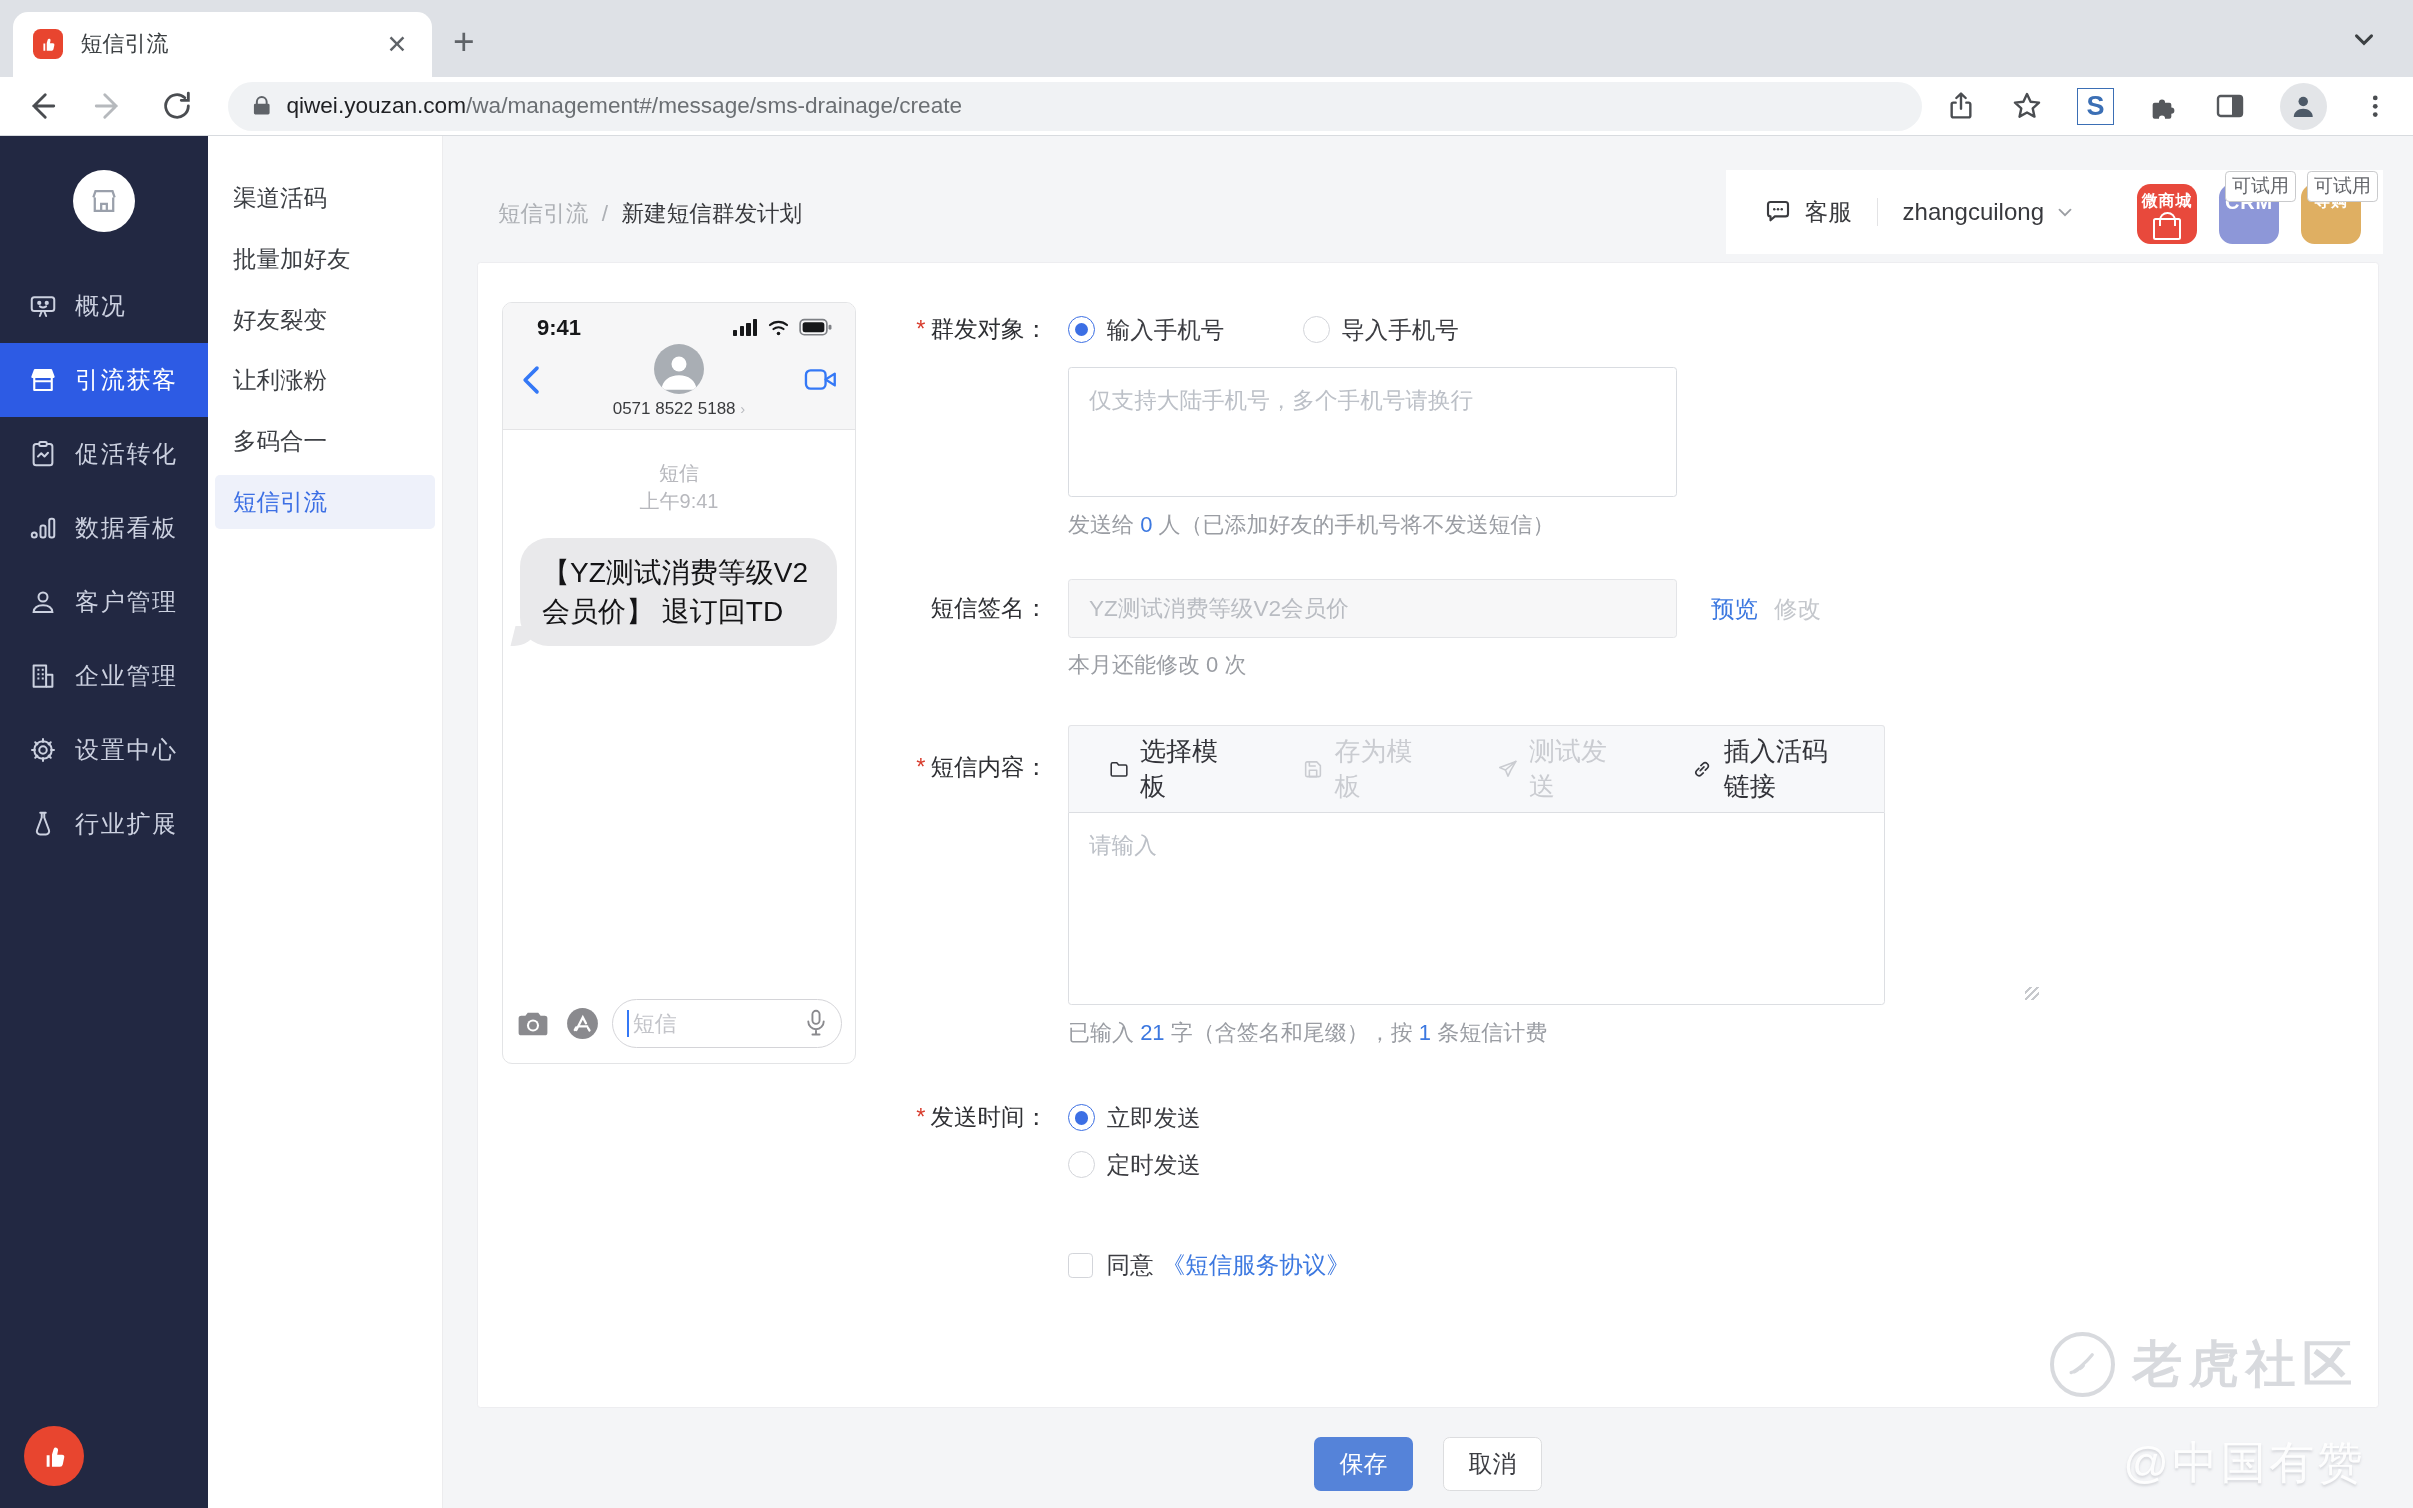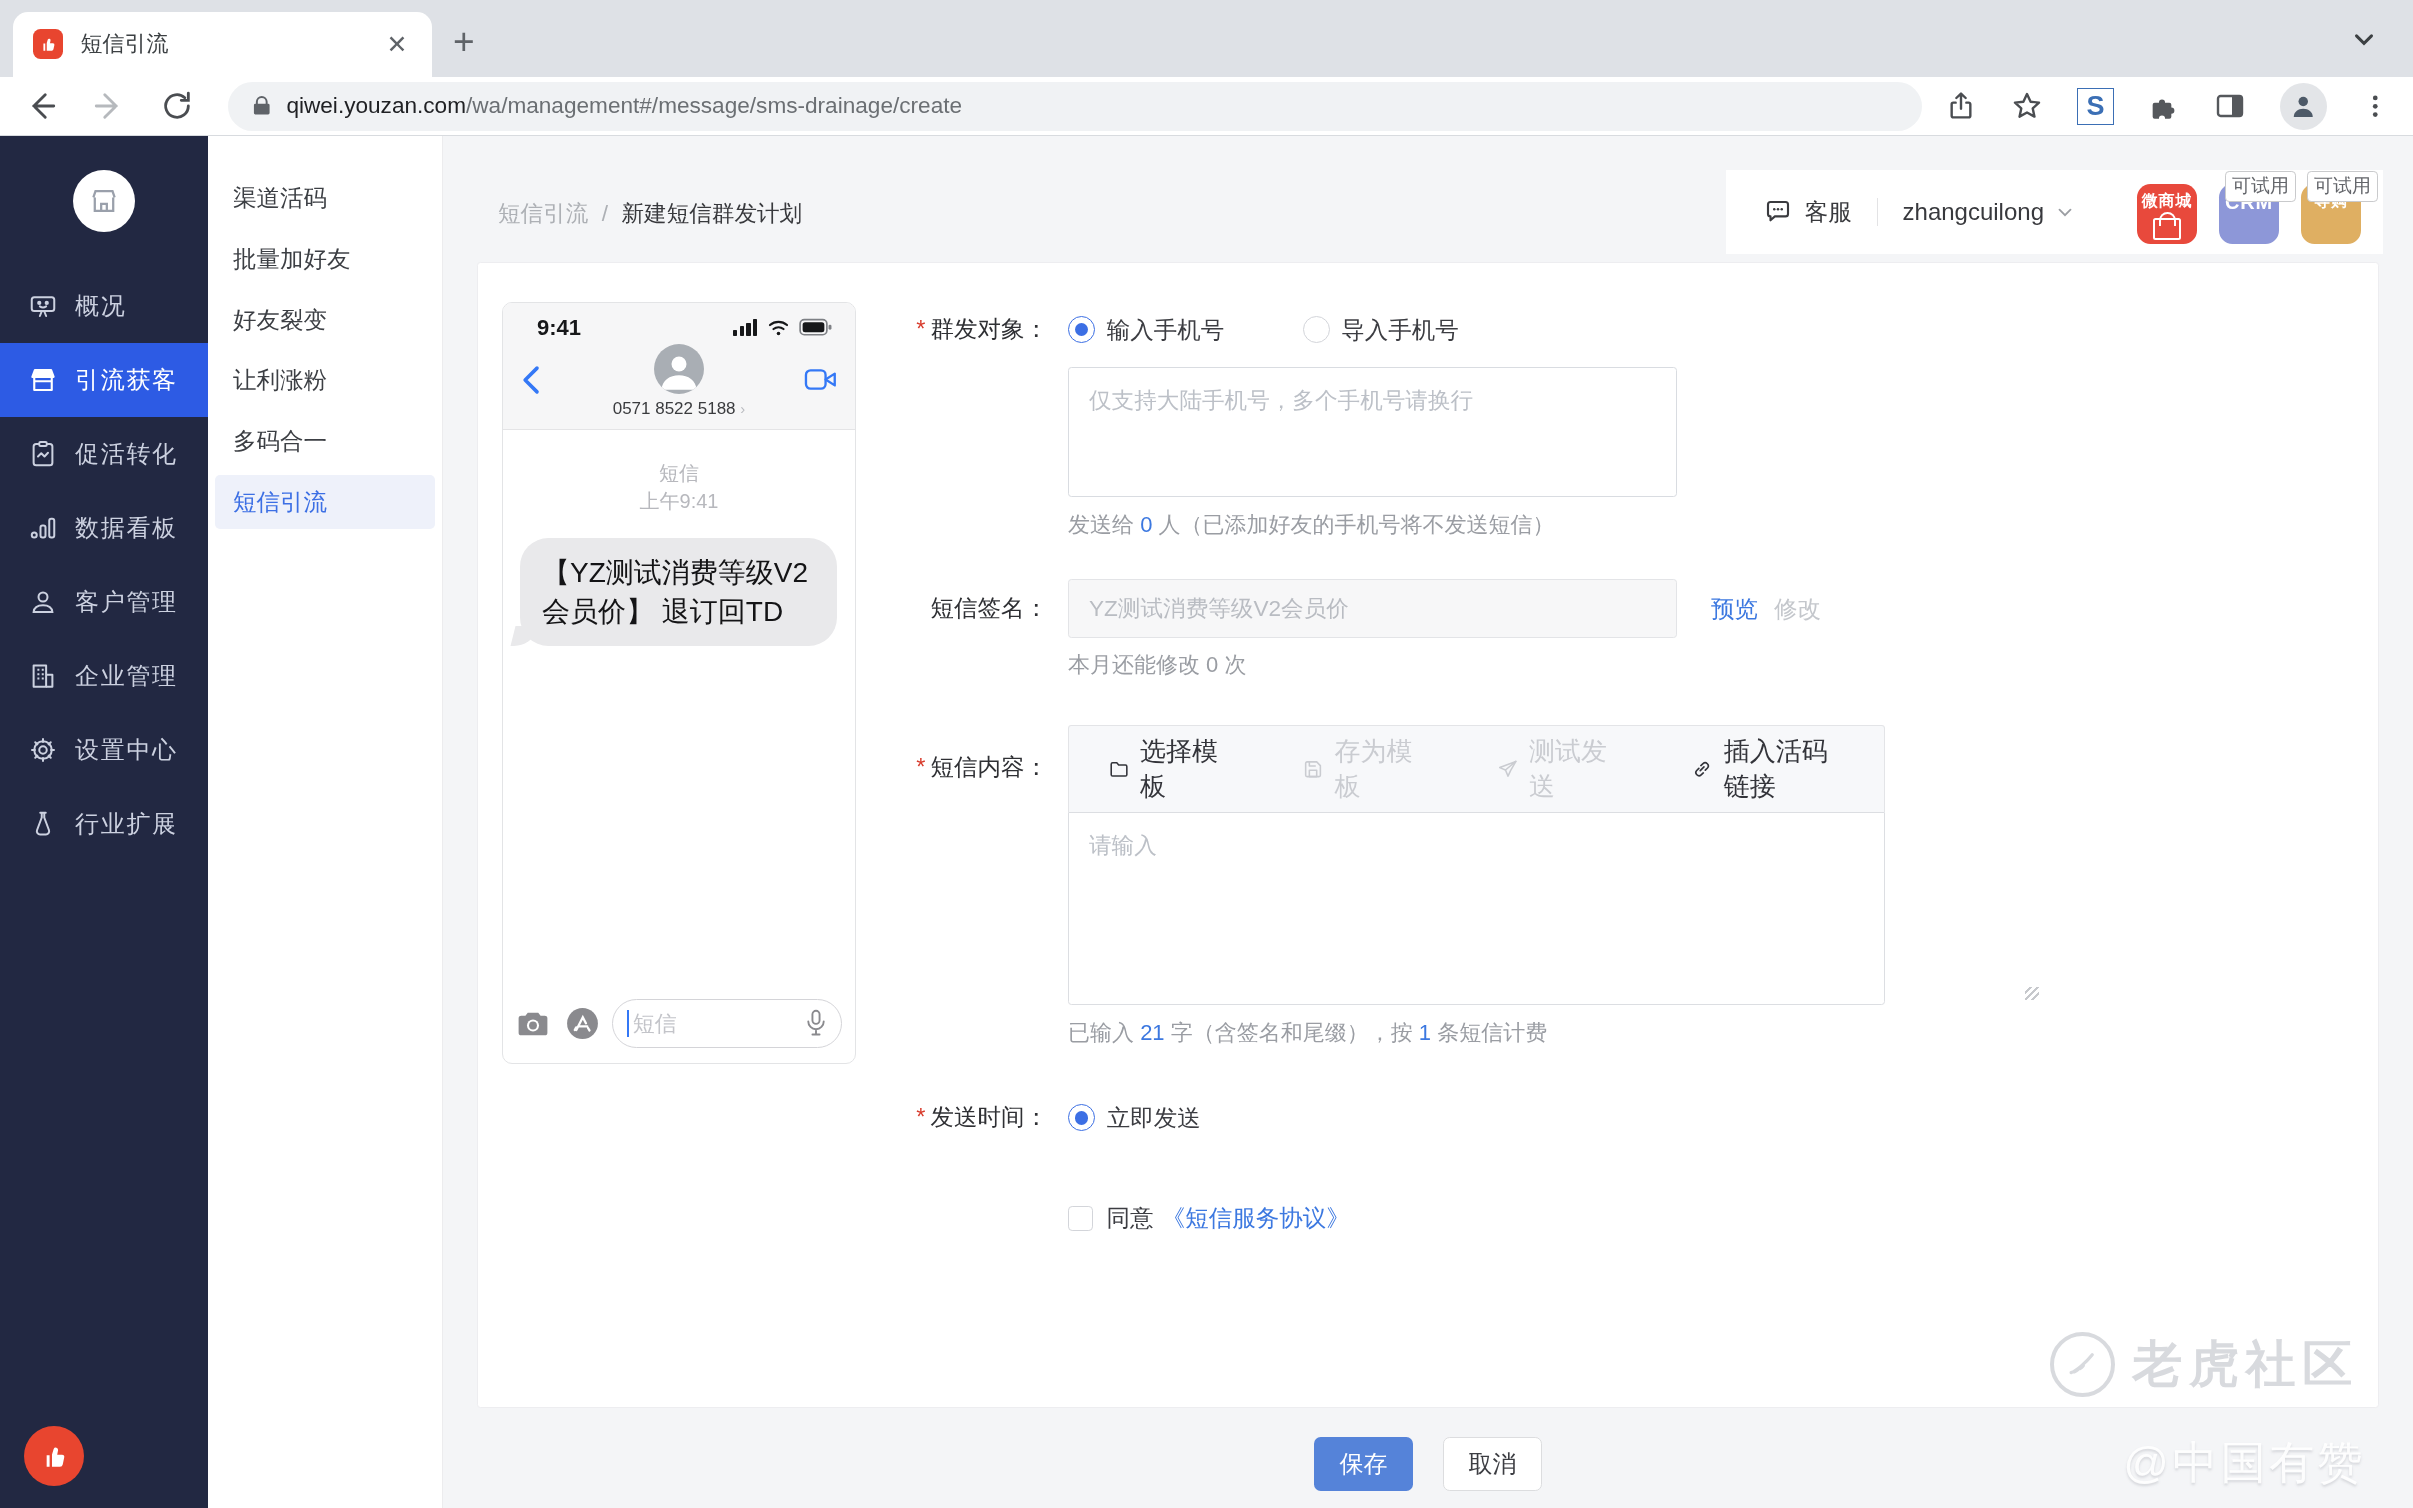--- a/index.html
+++ b/index.html
@@ -511,20 +511,24 @@
           </div>
         </div>
 
         <div class="frow" style="margin-top:52px">
           <div class="flabel"><span class="req">*</span><span>发送时间：</span></div>
           <div class="fctrl">
             <div class="radio-line">
               <span class="radio on"></span>
               <span>立即发送</span>
             </div>
+            <div class="radio-line" style="margin-top:11.7px">
+              <span class="radio"></span>
+              <span>定时发送</span>
+            </div>
           </div>
         </div>
 
         <div class="frow" style="margin-top:67px">
           <div class="flabel"></div>
           <div class="fctrl">
             <div class="agree">
               <span class="checkbox"></span>
               <span>同意</span>
               <a class="blue" style="margin-left:-5px">《短信服务协议》</a>

